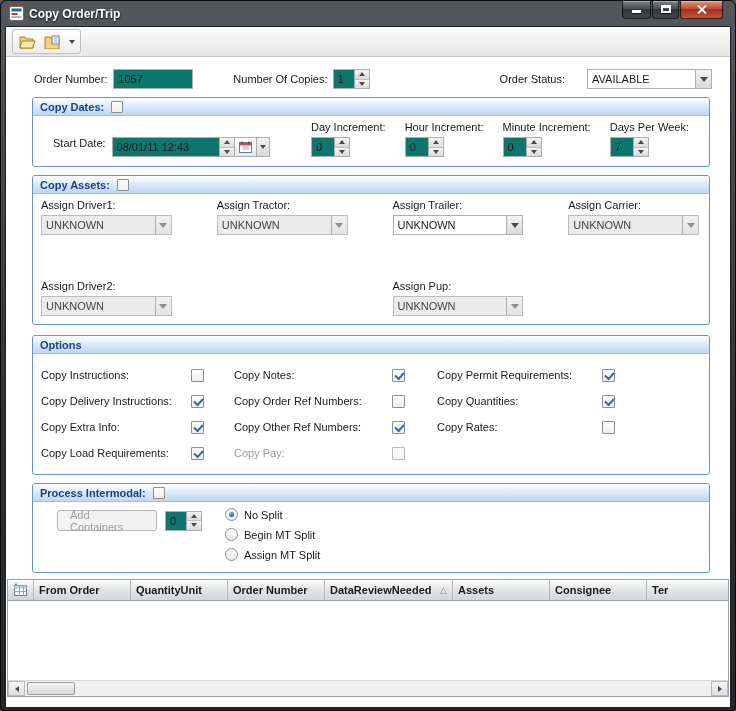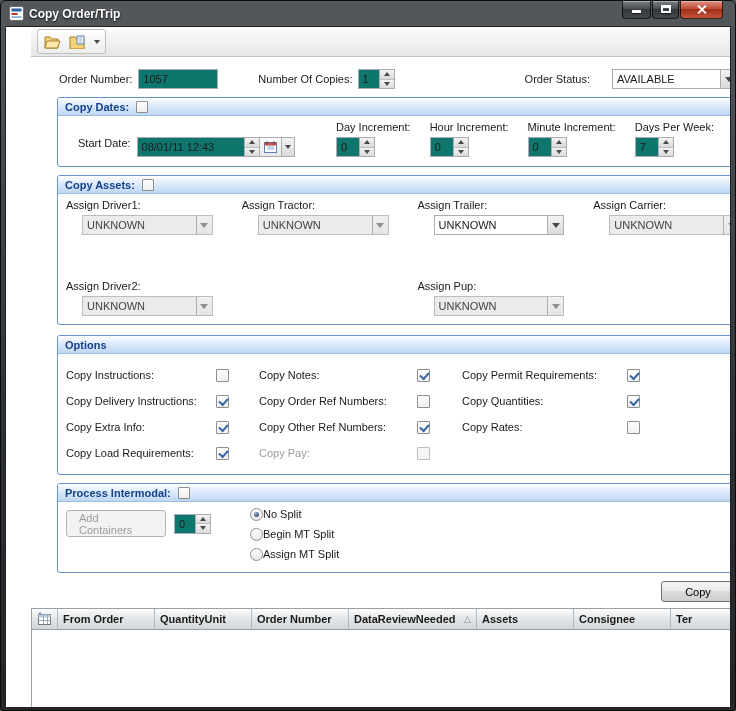--- a/index.html
+++ b/index.html
@@ -20,21 +20,21 @@
             display:flex; align-items:flex-start; justify-content:center; }
   .capbtn.min { width:29px; } .capbtn.max { width:27px; } .capbtn.close { width:43px;
             background:linear-gradient(#e09183,#c14e38 45%,#a02c16 46%,#c2573c); }
   .glyph-min { width:9px; height:3px; background:#fff; margin-top:9px; box-shadow:0 1px 1px rgba(0,0,0,.6); }
   .glyph-max { width:10px; height:8px; border:2px solid #fff; border-top-width:3px; margin-top:4px; box-shadow:0 1px 1px rgba(0,0,0,.6); }
   .glyph-close { position:relative; width:11px; height:11px; margin-top:3px; }
   .glyph-close::before,.glyph-close::after { content:""; position:absolute; left:5px; top:0; width:2px; height:11px; background:#fff; }
   .glyph-close::before { transform:rotate(45deg); } .glyph-close::after { transform:rotate(-45deg); }
 
   
-  .client { background:#fff; height:682px; border-radius:1px; overflow:hidden; border:1px solid #1e2022;padding-left:25px; }
+  .client { background:#fff; height:682px; border-radius:1px; overflow:hidden; border:1px solid #1e2022; }
 
   .toolbar { height:30px; background:linear-gradient(#fbfbfb,#e7e7e7); border-bottom:1px solid #c6c6c6;
              display:flex; align-items:center; padding-left:6px; }
   .toolgroup { display:flex; align-items:center; height:25px; border:1px solid #bfbfbf; border-radius:3px;
                background:linear-gradient(#fefefe,#ededed); padding:0 2px; }
   .toolbtn { width:25px; height:21px; display:flex; align-items:center; justify-content:center; border-radius:2px; }
   .tool-arrow { width:13px; height:21px; display:flex; align-items:center; justify-content:center; }
 
   .tri-up { width:0; height:0; border-left:3px solid transparent; border-right:3px solid transparent; border-bottom:4px solid #4a4a4a; }
   .tri-down { width:0; height:0; border-left:3px solid transparent; border-right:3px solid transparent; border-top:4px solid #4a4a4a; }
@@ -95,34 +95,34 @@
             display:flex; align-items:center; justify-content:center; }
   .inc-zone { flex:1; display:flex; justify-content:space-between; }
   .inc-col { display:flex; flex-direction:column; }
   .inc-col .lbl { margin-bottom:4px; }
   .inc-col.last { padding-right:10px; }
   .numfld { width:24px; }
 
   
   .assets-body { display:grid; grid-template-columns:repeat(4,1fr); column-gap:26px; row-gap:7px; padding:5px 10px 8px 8px;gap:45px; }
   .asset-cell .lbl { display:block; margin-bottom:4px; }
-  .asset-cell .combo { width:100%;margin-left:16px; }
+  .asset-cell .combo { width:100%; }
 
   
   .opt-body { display:grid; grid-template-columns:150px 43px 158px 45px 165px 40px; align-items:center; padding:8px 0 8px 8px; }
   .opt-body > * { height:26px; display:flex; align-items:center; }
   .dimtext { color:#9b9b9b; }
 
   
   .pi-body { position:relative; height:70px; padding:8px; }
   .pi-left { display:flex; align-items:center; }
-  .btn-addc { width:100px; height:27px; }
+  .btn-addc { width:100px; height:21px;margin-left:16px; }
   .pi-count { width:22px; margin-left:8px; }
   .pi-radios { position:absolute; left:192px; top:6px; display:flex; flex-direction:column; gap:7px; }
-  .radio-row { display:flex; }
+  .radio-row { display:flex; align-items:center; gap:6px; }
 
   .copyrow { width:704px; text-align:right; margin-top:8px; }
   .btn-copy { width:74px; height:21px; }
 
   
   .grid { margin:6px auto 0; width:722px; border:1px solid #9aa0a5; background:#fff; }
   .ghdr { display:flex; height:21px; background:linear-gradient(#fcfcfc,#e4e7e9 45%,#d2d6da); border-bottom:1px solid #9aa0a5; }
   .hcell { border-right:1px solid #b4b8bb; display:flex; align-items:center; padding:0 5px; font-weight:bold; white-space:nowrap; overflow:hidden; }
   .c0 { width:26px; justify-content:center; } .c1 { width:97px; } .c2 { width:97px; } .c3 { width:97px; }
   .c4 { width:128px; } .c5 { width:97px; } .c6 { width:97px; } .c7 { flex:1; border-right:none; }
@@ -453,23 +453,20 @@
             <span class="lbl">Begin MT Split</span>
           </span>
           <span class="radio-row">
             <span class="radio"></span>
             <span class="lbl">Assign MT Split</span>
           </span>
         </div>
       </div>
     </div>
 
-    <div class="copyrow">
-      <span class="btn btn-copy">Copy</span>
-    </div>
 
     <div class="grid">
       <div class="ghdr">
         <div class="hcell c0">
           <svg width="15" height="14" viewBox="0 0 15 14">
             <rect x="1.5" y="2.5" width="12" height="10" fill="#fff" stroke="#777"></rect>
             <rect x="1.5" y="2.5" width="12" height="3" fill="#b9cfe8"></rect>
             <line x1="6.5" y1="2.5" x2="6.5" y2="12.5" stroke="#9aa7b5"></line>
             <line x1="10.5" y1="2.5" x2="10.5" y2="12.5" stroke="#9aa7b5"></line>
             <line x1="1.5" y1="8.5" x2="13.5" y2="8.5" stroke="#9aa7b5"></line>

